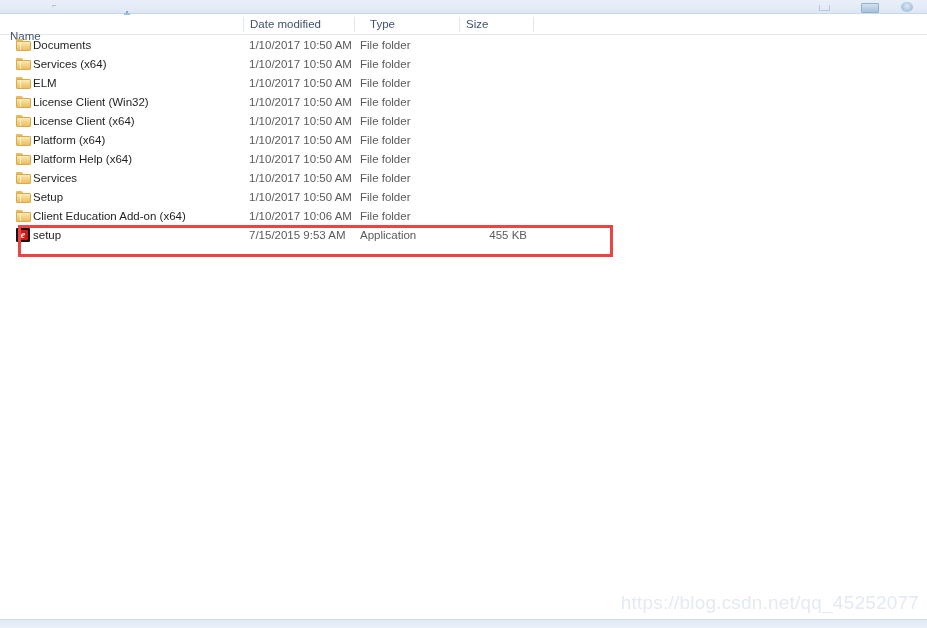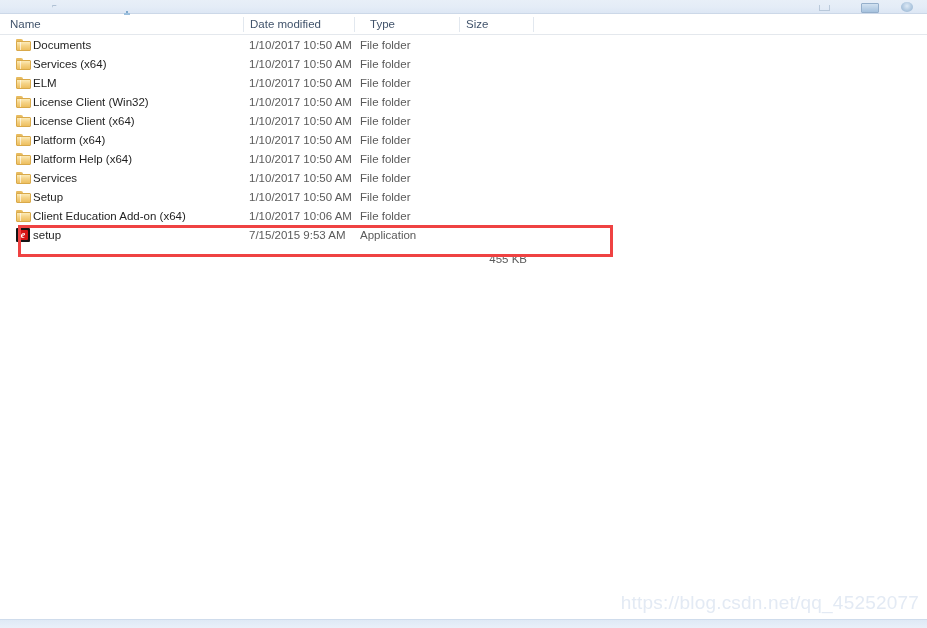--- a/index.html
+++ b/index.html
@@ -117,21 +117,21 @@
   .cell {
     position: absolute;
     top: 3px;
     font-size: 11.5px;
     white-space: nowrap;
     line-height: 13px;
   }
   .c-name  { left: 33px;  color: #1f1f1f; }
   .c-date  { left: 249px; color: #5a5a5a; }
   .c-type  { left: 360px; color: #5a5a5a; }
-  .c-size  { left: 465px; width: 62px; text-align: right; color: #5a5a5a; margin-top: 24px; }
+  .c-size  { left: 465px; width: 62px; text-align: right; color: #5a5a5a; }
 
   
   .icon-wrap {
     position: absolute;
     left: 16px; top: 2px;
     width: 15px; height: 14px;
   }
   .folder {
     position: absolute;
     left: 0; top: 1px;
@@ -233,21 +233,21 @@
   <span class="strip-ico-3"></span>
 </div>
 
 <div class="sort-indicator">
   <i></i>
     <i></i>
     <i></i>
 </div>
 
 <div class="col-header">
-  <span class="hcell" style="left:10px;">Name</span>
+  <span class="hcell" style="left:10px;margin-top:12px;">Name</span>
   <span class="hdiv" style="left:243px;"></span>
   <span class="hcell" style="left:250px;">Date modified</span>
   <span class="hdiv" style="left:354px;"></span>
   <span class="hcell" style="left:361px;margin-left:9px;">Type</span>
   <span class="hdiv" style="left:459px;"></span>
   <span class="hcell" style="left:466px;text-align:right;">Size</span>
   <span class="hdiv" style="left:533px;"></span>
 </div>
 
 <div class="file-list" id="file-list">

